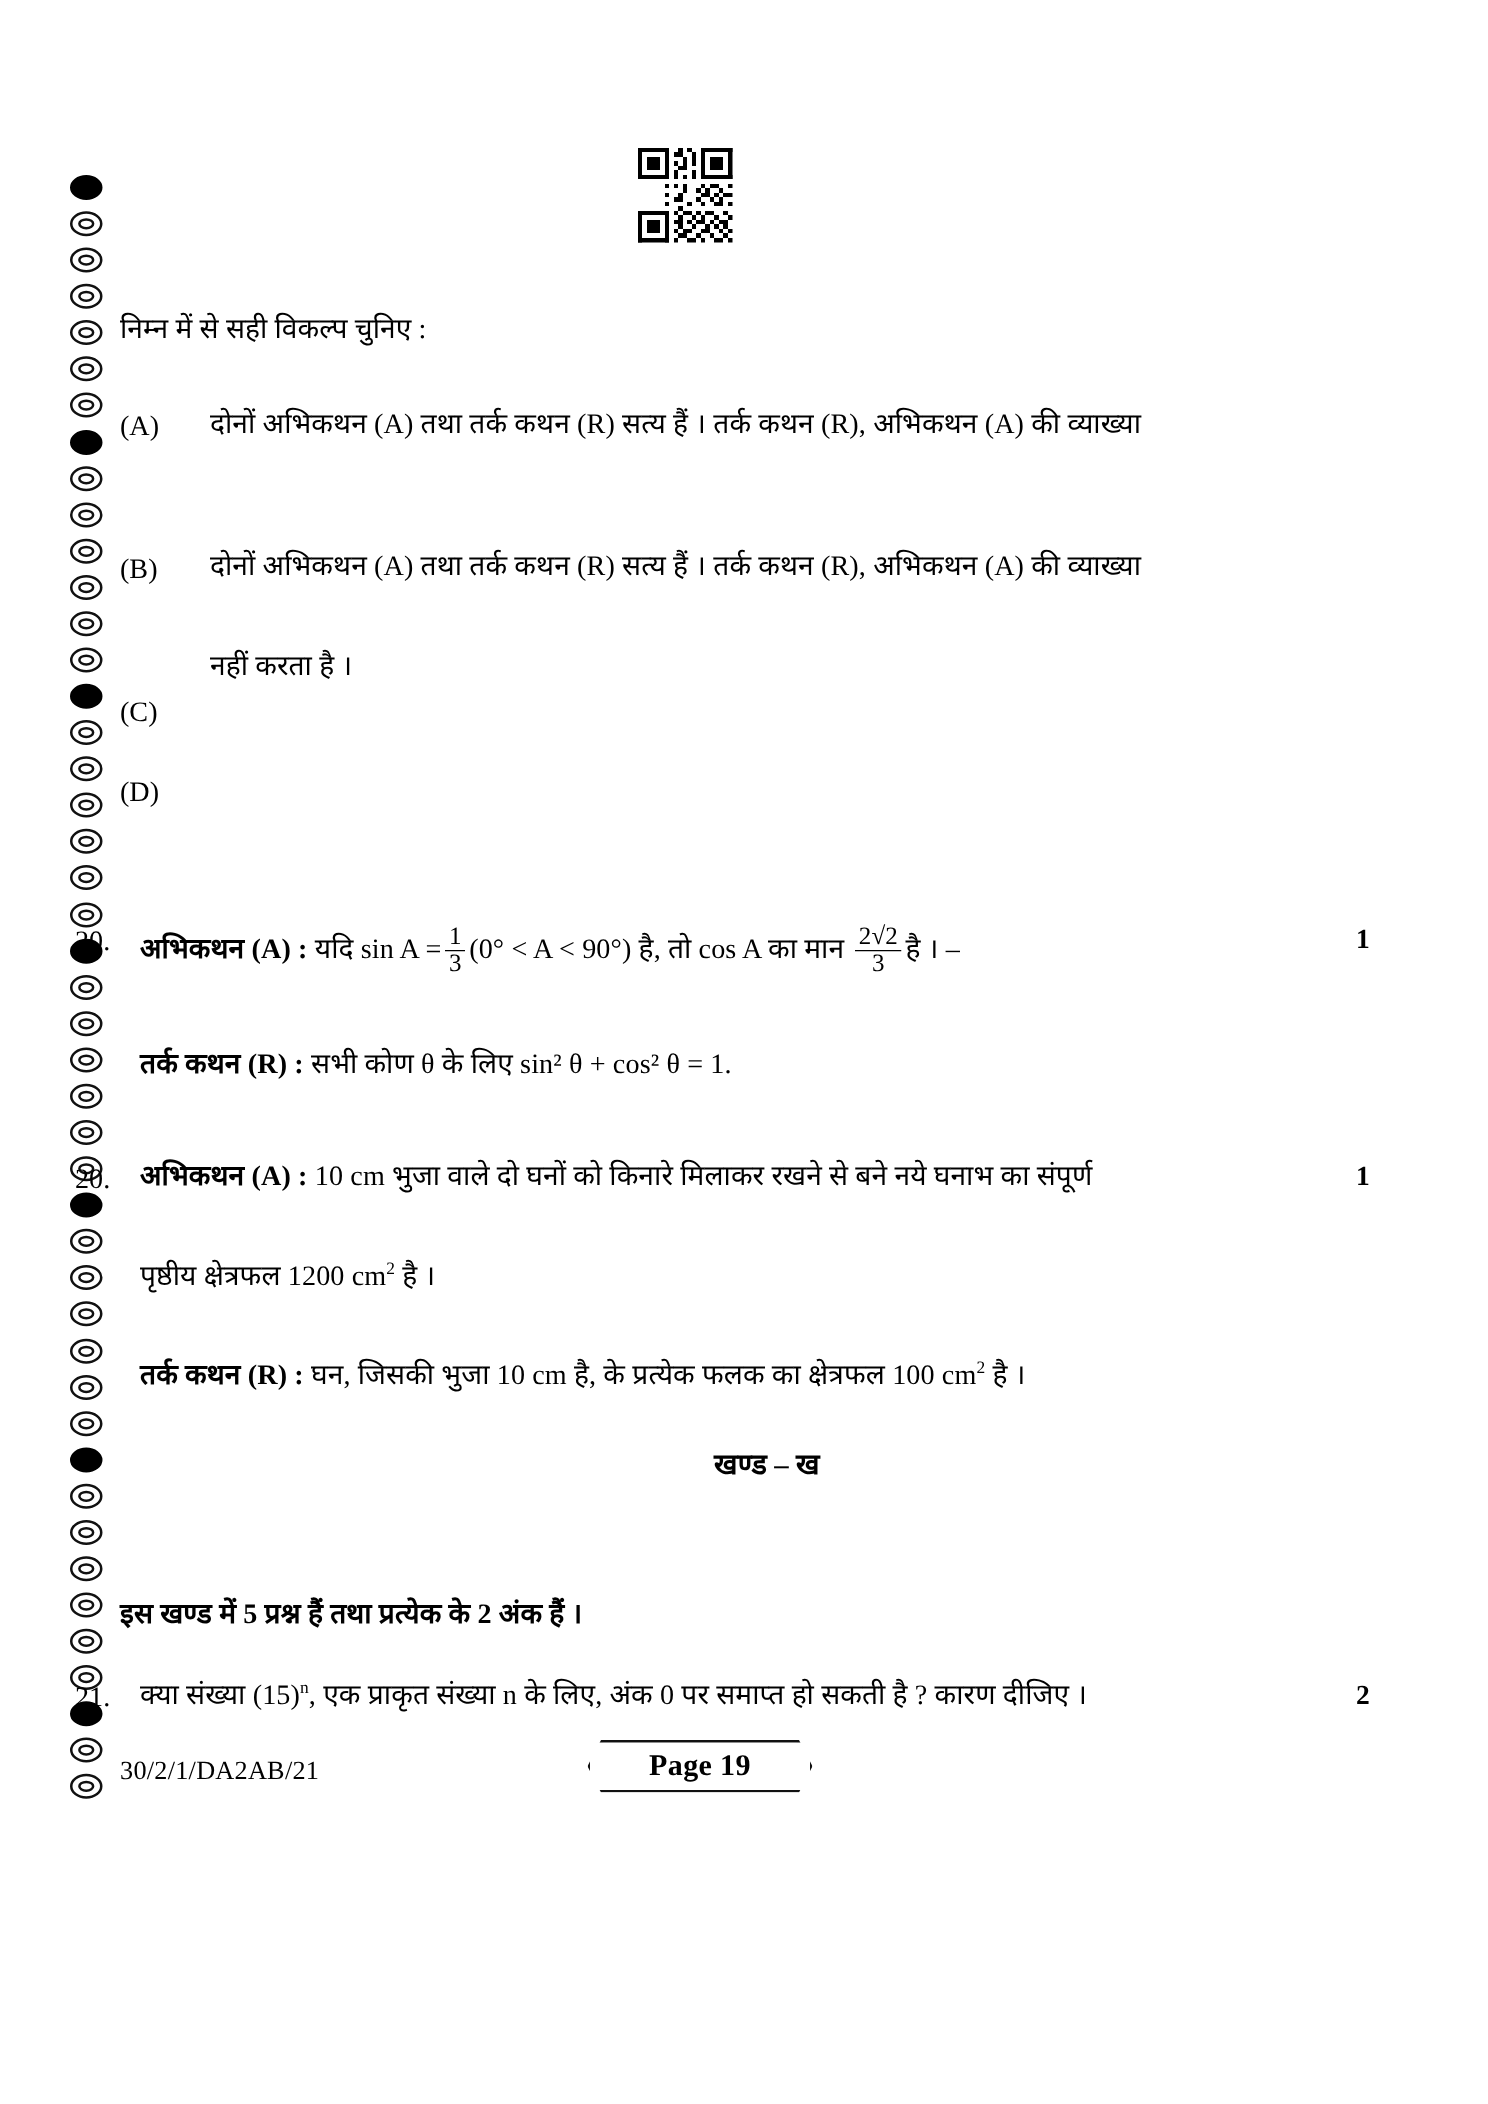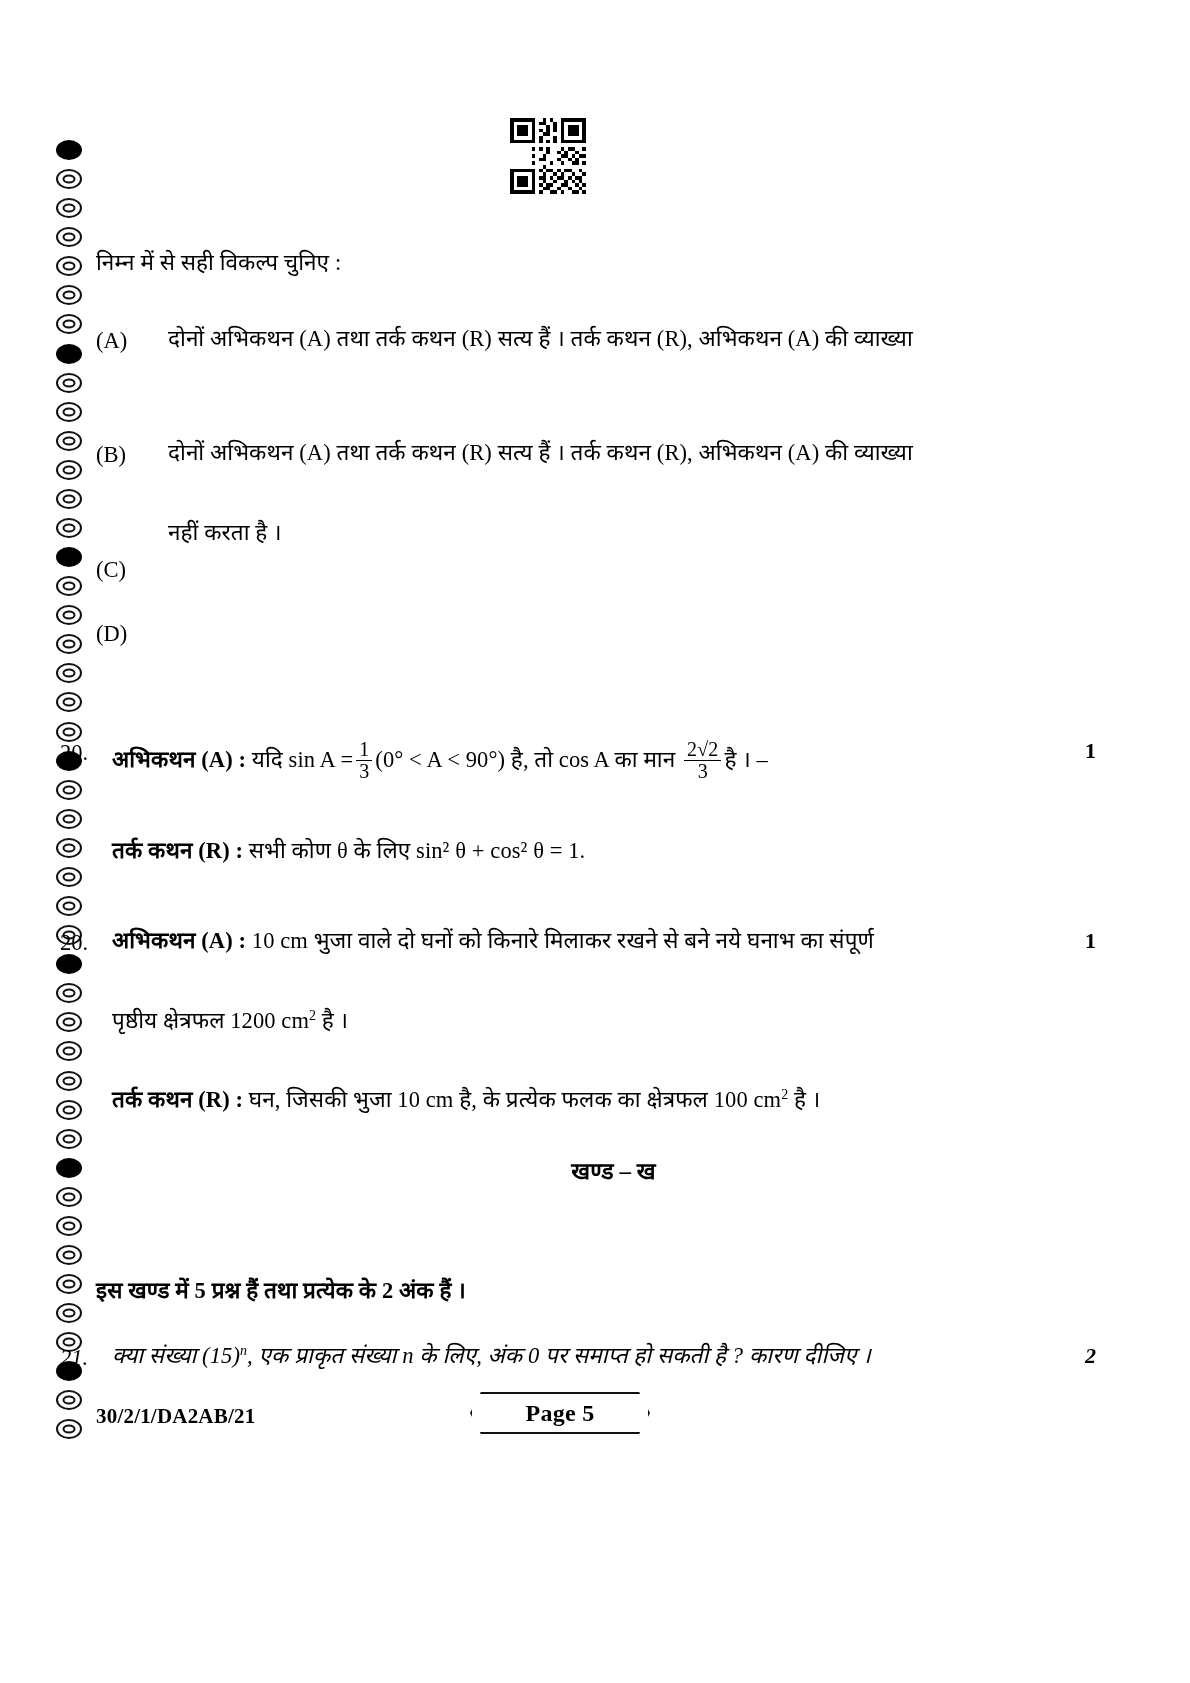--- a/index.html
+++ b/index.html
@@ -111,21 +111,21 @@
   
   .blk-instr   { position: absolute; left: 0;  top: 0;    width: 1000px; }
   .blk-optA    { position: absolute; left: 0;  top: 133px;  width: 1000px; }
   .blk-optB    { position: absolute; left: 0;  top: 247px;  width: 1000px; }
   .blk-optC    { position: absolute; left: 0;  top: 362px;  width: 1000px; }
   .blk-optD    { position: absolute; left: 0;  top: 426px;  width: 1000px; }
   .blk-q19     { position: absolute; left: -38px; top: 545px; width: 1038px; }
   .blk-q20     { position: absolute; left: -38px; top: 735px; width: 1038px; }
   .blk-sec     { position: absolute; left: 0;  top: 965px;  width: 1000px; text-align: center; }
   .blk-secnote { position: absolute; left: 0;  top: 1085px; width: 1000px; }
-  .blk-q21     { position: absolute; left: -38px; top: 1150px; width: 1038px; font-style: italic; }
+  .blk-q21     { position: absolute; left: -38px; top: 1150px; width: 1038px; }
 
   .gap2 { height: 57px; }
 
   
   .mi { font-style: normal; font-family: "Liberation Serif","DejaVu Serif",serif; }
   .frac {
     display: inline-block;
     vertical-align: middle;
     text-align: center;
     line-height: 1.05;
@@ -137,21 +137,21 @@
   .frac .num { display: block; padding: 0 3px; }
   .frac .den { display: block; border-top: 1.4px solid #000; padding: 0 3px; }
   sup.exp { font-size: 0.62em; vertical-align: super; line-height: 0; }
 
   
   .footer-code {
     position: absolute;
     left: 96px;
     top: 1404px;
     font-size: 21px;
-    font-weight: bold;
+    font-weight: normal;
     letter-spacing: 0.2px;
   }
   .page-badge {
     position: absolute;
     left: 470px;
     top: 1392px;
     width: 180px;
     height: 42px;
   }
   .page-badge .hex {
@@ -425,14 +425,14 @@
     </div>
   </div>
 
 </div>
 
 <div class="footer-code">30/2/1/DA2AB/21</div>
 
 <div class="page-badge">
   <div class="hex"></div>
   <div class="hex-in"></div>
-  <div class="lbl">Page 5</div>
+  <div class="lbl">Page 19</div>
 </div>
 
 </body></html>

